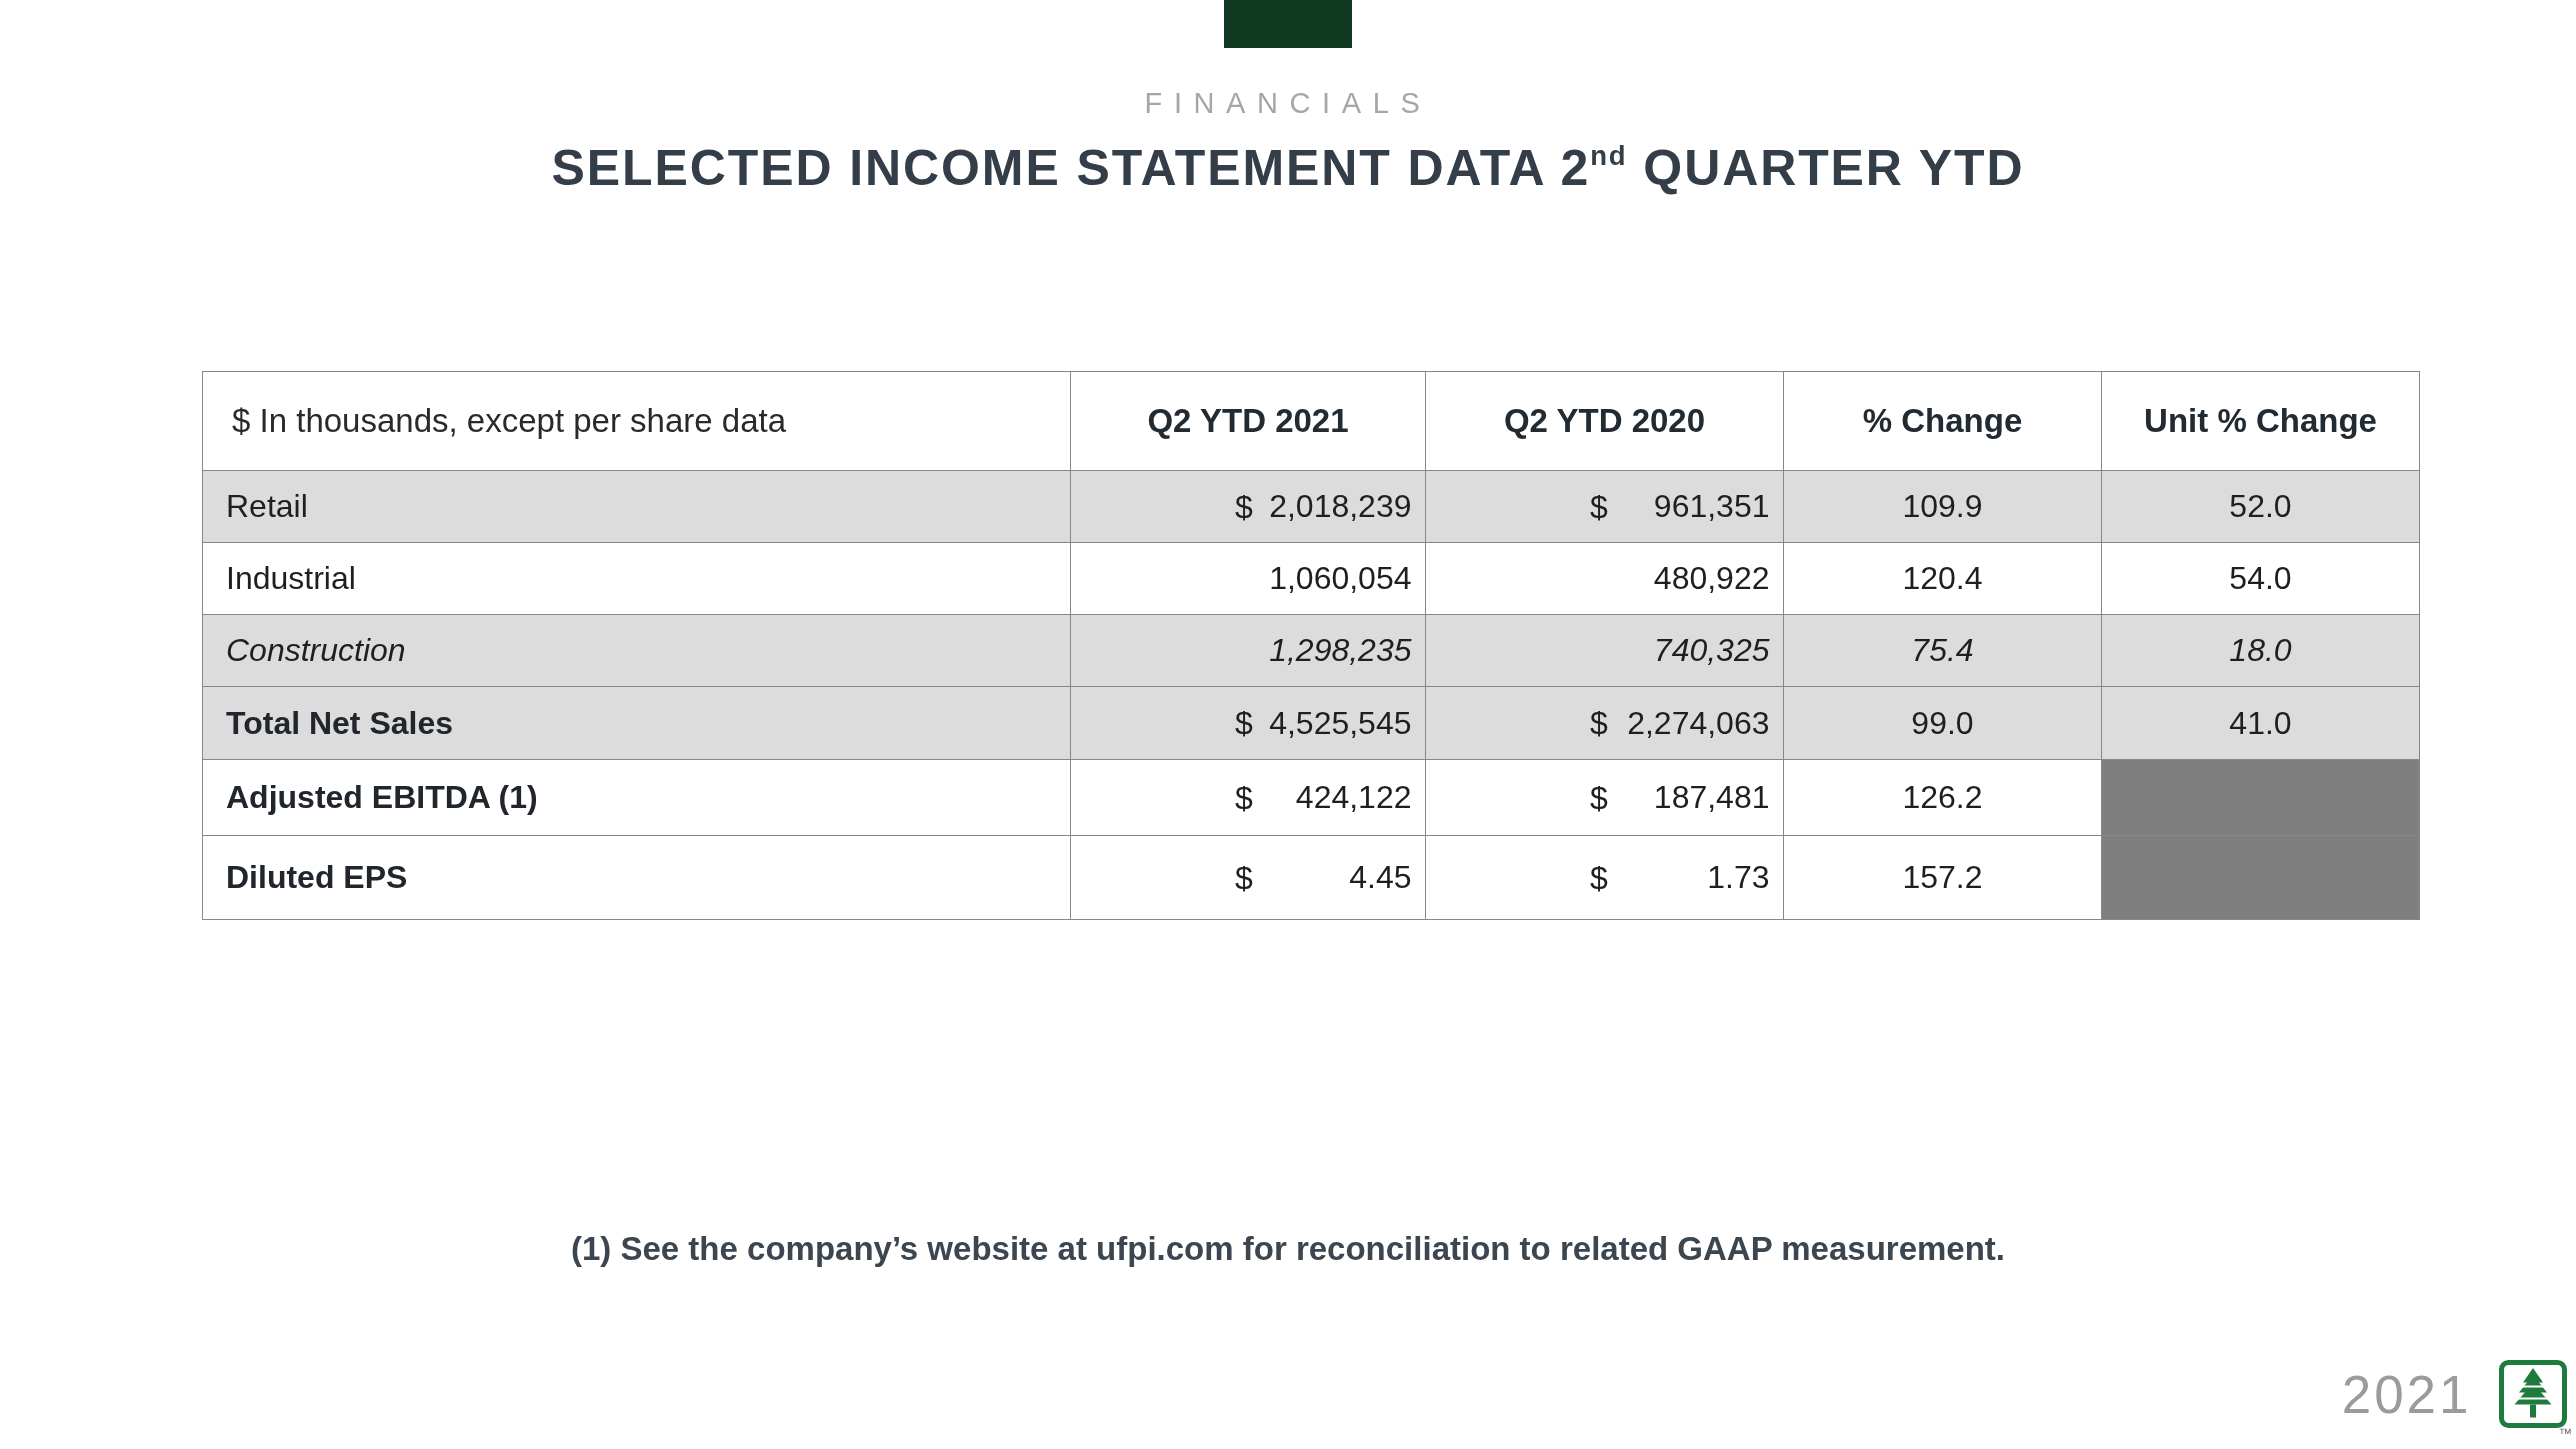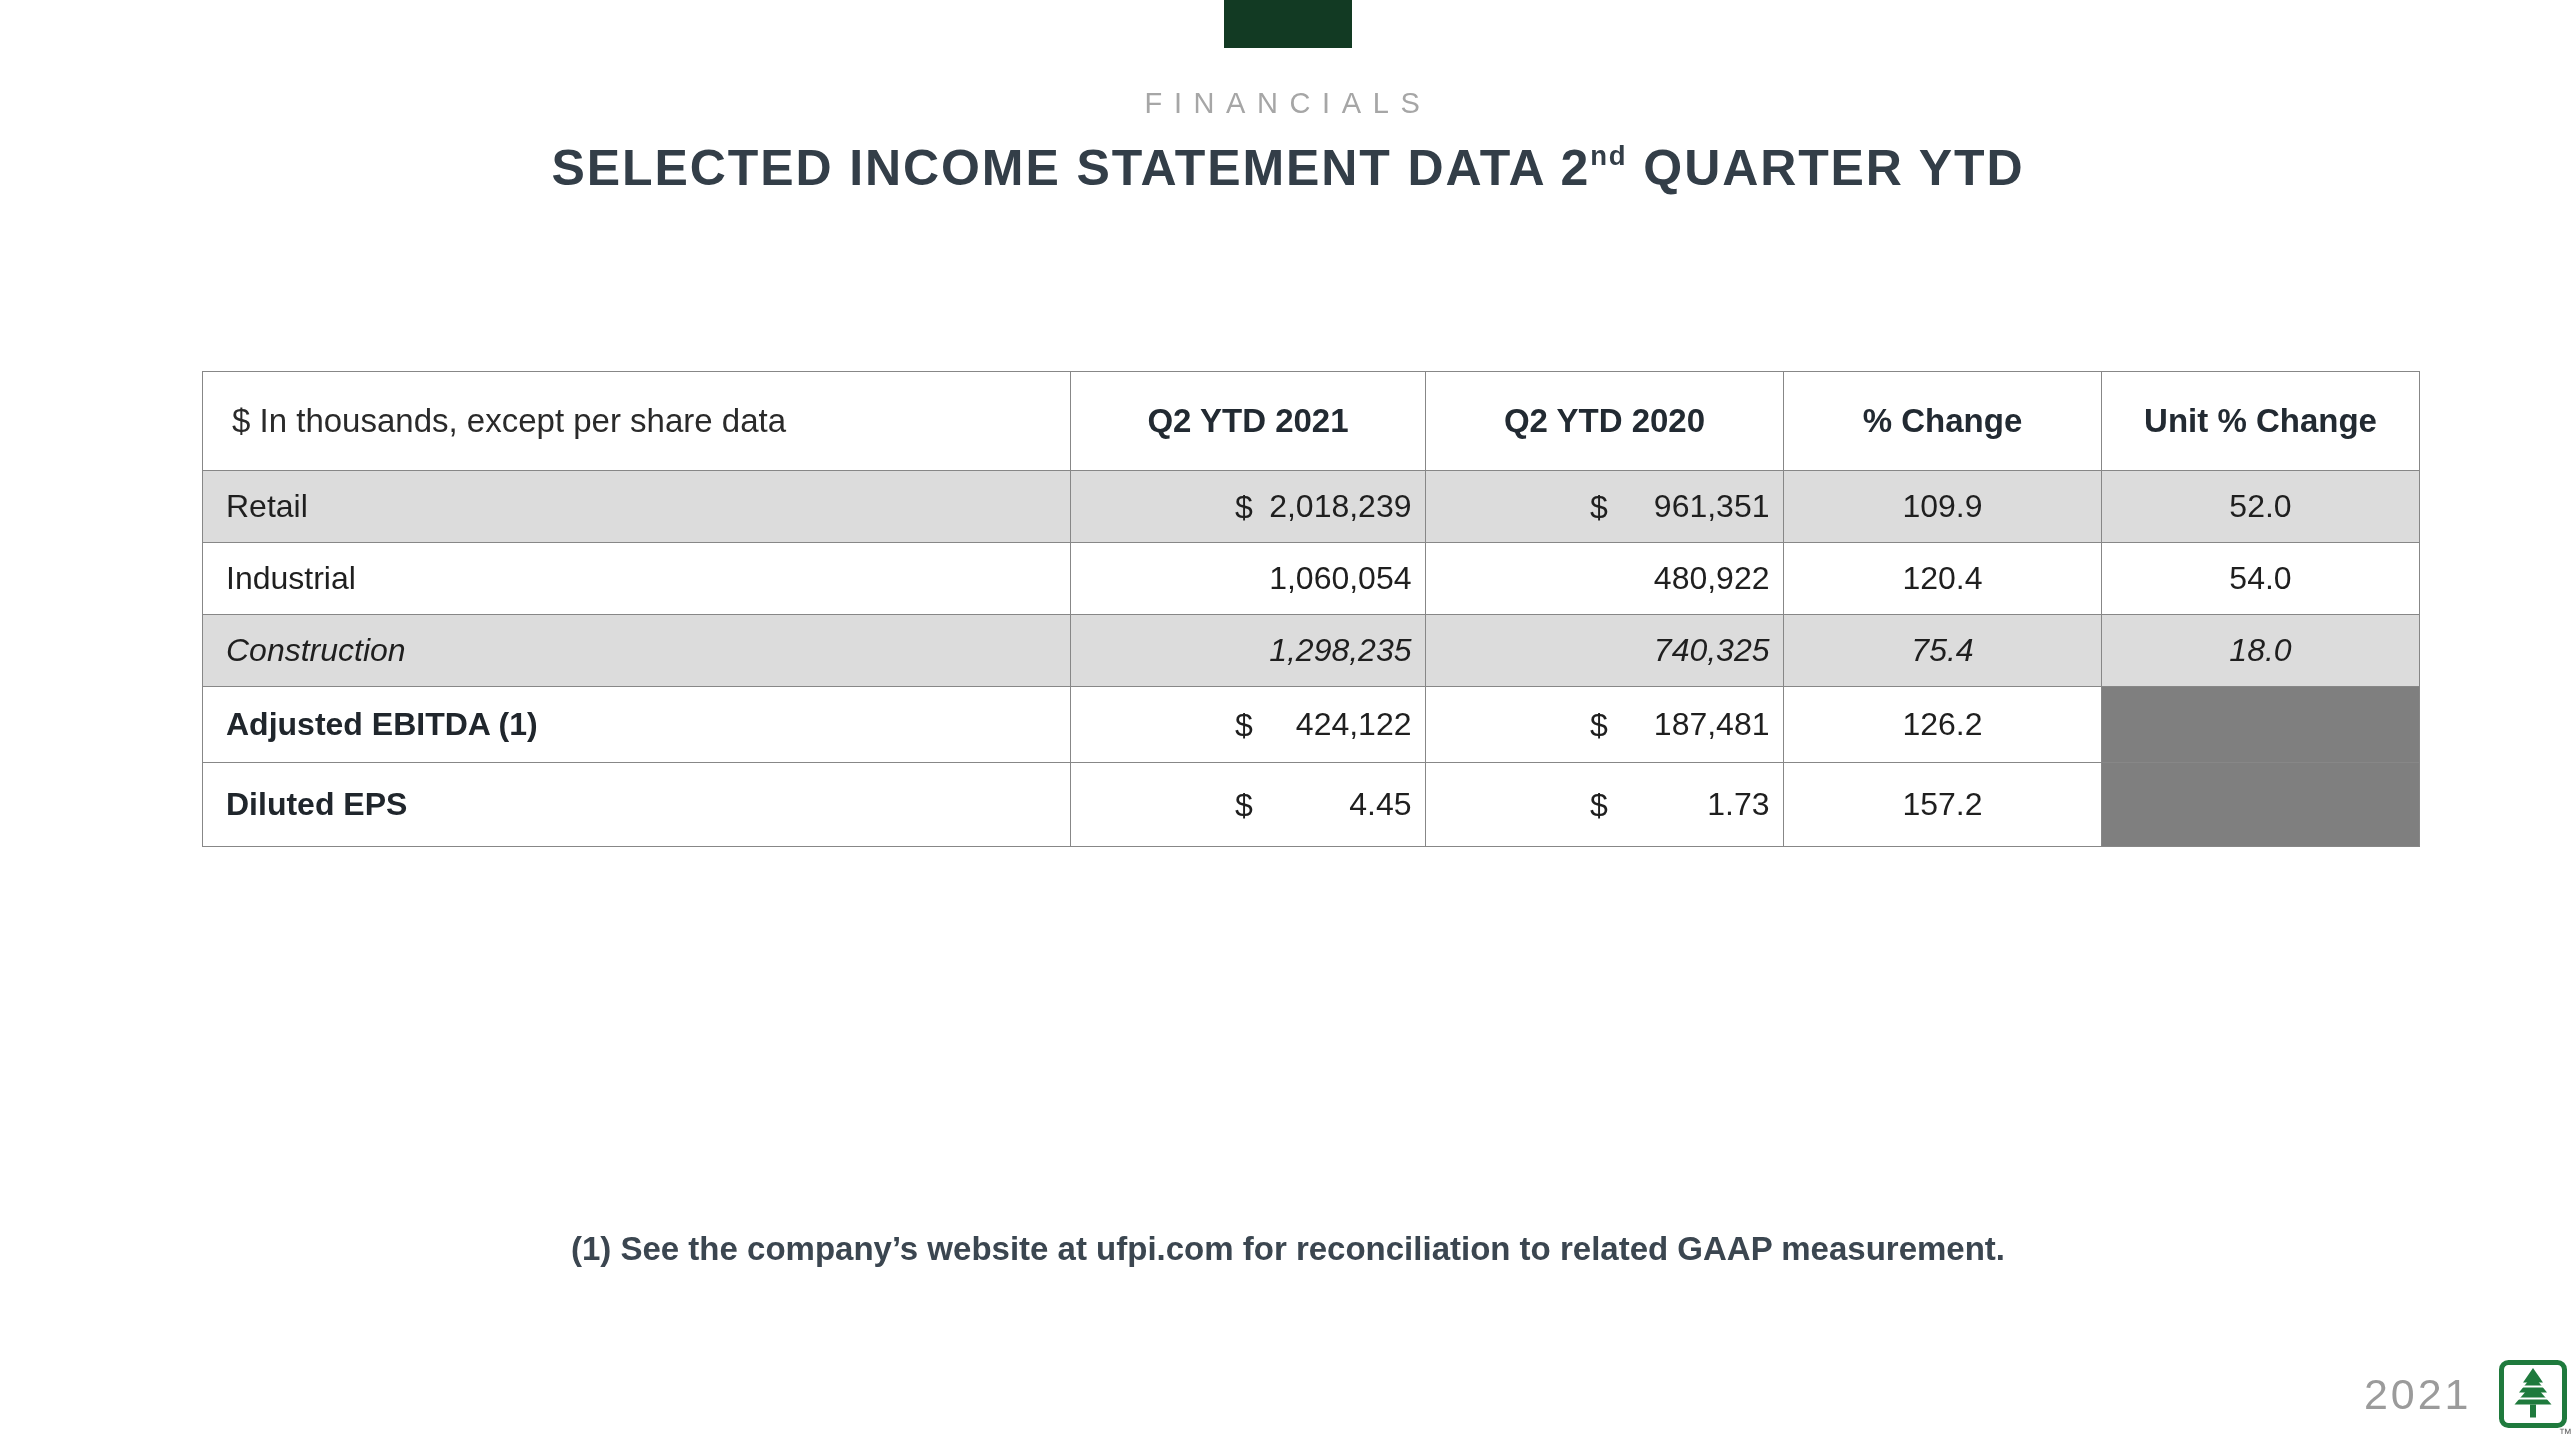--- a/index.html
+++ b/index.html
@@ -49,21 +49,21 @@
   td.cell-center{text-align:center;}
   td.dark{background:var(--dark-cell) !important;}
   .footnote{
     position:absolute;top:1230px;left:0;width:100%;
     text-align:center;font-size:33px;font-weight:600;color:#3b4650;
   }
   .footer-right{
     position:absolute;right:7.7px;bottom:21px;
     display:flex;align-items:center;gap:27px;
   }
-  .year{font-size:43px;letter-spacing:2.9px;color:var(--year-gray);}
+  .year{font-size:53px;letter-spacing:2.9px;color:var(--year-gray);}
   .logo-box{position:relative;width:70px;height:70px;}
   .tm{
     position:absolute;right:-3.9px;bottom:-11.6px;
     font-size:13.5px;color:#6d6d6d;
   }
 </style>
 </head>
 <body style="--accent-green: #123a23; --logo-green: #1f7a3d; --title: #333e48; --row-shade: #dcdcdc; --dark-cell: #7f7f7f; --border: #878787; --eyebrow-gray: #a6a6a6; --year-gray: #9b9b9b;">
 
 <div class="top-tab"></div>
@@ -105,20 +105,27 @@
           <td class="cell-center">120.4</td>
           <td class="cell-center">54.0</td>
         </tr>
         <tr class="shaded" style="height: 72px; font-style: italic;">
           <td class="cell-label">Construction</td>
           <td class="cell-value"><span class="dollar"></span><span class="num">1,298,235</span></td>
           <td class="cell-value"><span class="dollar"></span><span class="num">740,325</span></td>
           <td class="cell-center">75.4</td>
           <td class="cell-center">18.0</td>
         </tr>
+        <tr class="shaded" style="height: 73px;">
+          <td class="cell-label bold">Total Net Sales</td>
+          <td class="cell-value"><span class="dollar">$</span><span class="num">4,525,545</span></td>
+          <td class="cell-value"><span class="dollar">$</span><span class="num">2,274,063</span></td>
+          <td class="cell-center">99.0</td>
+          <td class="cell-center">41.0</td>
+        </tr>
         <tr style="height: 76px;">
           <td class="cell-label bold">Adjusted EBITDA (1)</td>
           <td class="cell-value"><span class="dollar">$</span><span class="num">424,122</span></td>
           <td class="cell-value"><span class="dollar">$</span><span class="num">187,481</span></td>
           <td class="cell-center">126.2</td>
           <td class="cell-center dark"></td>
         </tr>
         <tr style="height: 84px;">
           <td class="cell-label bold">Diluted EPS</td>
           <td class="cell-value"><span class="dollar">$</span><span class="num">4.45</span></td>

